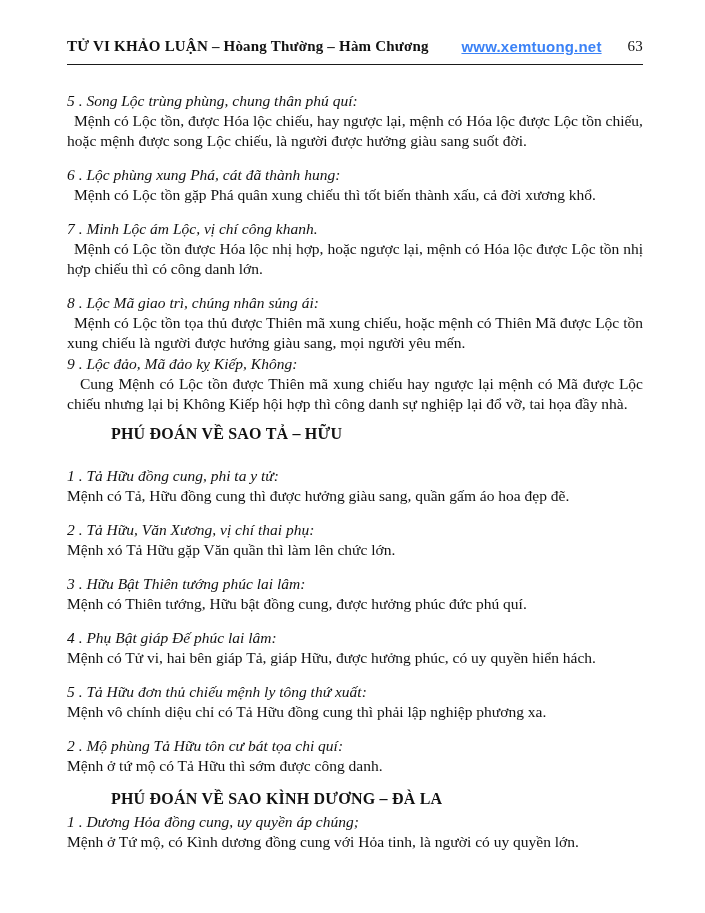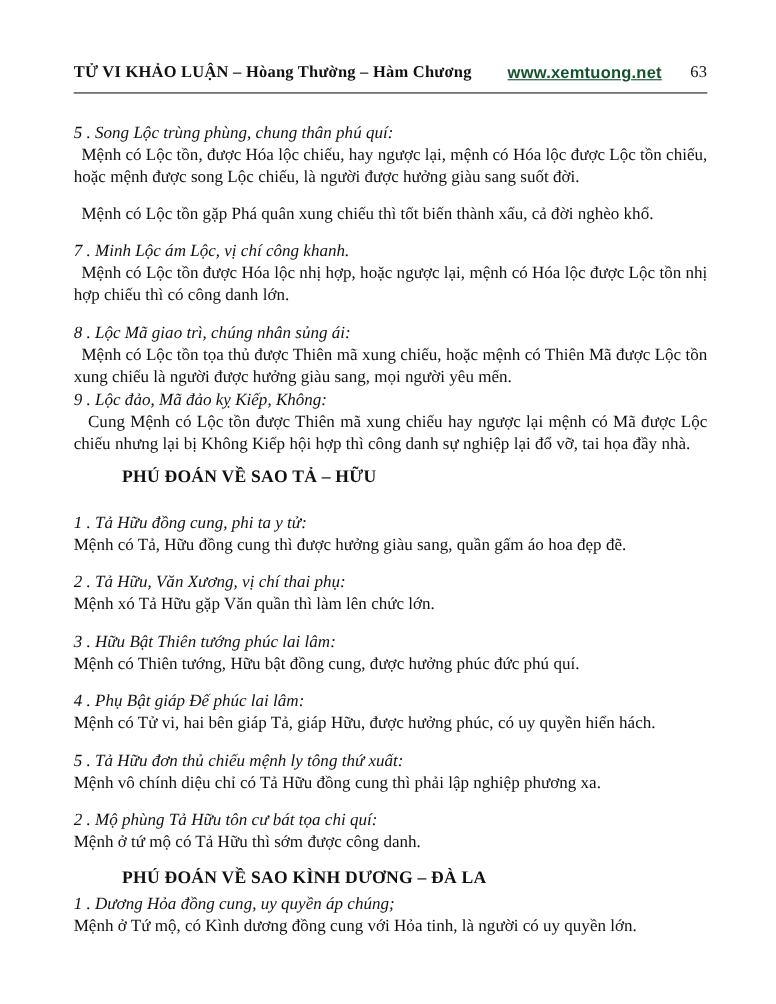--- a/index.html
+++ b/index.html
@@ -20,25 +20,24 @@
     font-size: 15px;
     font-weight: bold;
     letter-spacing: 0.2px;
   }
   .header-title { white-space: nowrap; }
   .website-link {
     margin-left: auto;
     font-family: "Liberation Sans", "DejaVu Sans", sans-serif;
     font-weight: bold;
     font-size: 15px;
-    color: #14532d;
+    color: #3b82f6;
     text-decoration: underline;
     cursor: pointer;
     white-space: nowrap;
-    margin-top: 20px;
   }
   .page-number {
     margin-left: 26px;
     font-weight: normal;
     font-size: 15px;
   }
   hr.header-rule {
     border: none;
     border-top: 1.3px solid #1a1a1a;
     margin: 9px 0 0 0;
@@ -74,21 +73,22 @@
   <hr class="header-rule">
 
   <main class="content">
 
     <div class="block item">
       <div class="entry-heading">5 . Song Lộc trùng phùng, chung thân phú quí:</div>
       <div class="entry-body indent">Mệnh có Lộc tồn, được Hóa lộc chiếu, hay ngược lại, mệnh có Hóa lộc được Lộc tồn chiếu, hoặc mệnh được song Lộc chiếu, là người được hưởng giàu sang suốt đời.</div>
     </div>
 
     <div class="block item">
-      <div class="entry-body indent">Mệnh có Lộc tồn gặp Phá quân xung chiếu thì tốt biến thành xấu, cả đời nghèo khổ.</div>
+      <div class="entry-heading">6 . Lộc phùng xung Phá, cát đã thành hung:</div>
+      <div class="entry-body indent">Mệnh có Lộc tồn gặp Phá quân xung chiếu thì tốt biến thành xấu, cả đời xương khổ.</div>
     </div>
 
     <div class="block item">
       <div class="entry-heading">7 . Minh Lộc ám Lộc, vị chí công khanh.</div>
       <div class="entry-body indent">Mệnh có Lộc tồn được Hóa lộc nhị hợp, hoặc ngược lại, mệnh có Hóa lộc được Lộc tồn nhị hợp chiếu thì có công danh lớn.</div>
     </div>
 
     <div class="block item">
       <div class="entry-heading">8 . Lộc Mã giao trì, chúng nhân sủng ái:</div>
       <div class="entry-body indent">Mệnh có Lộc tồn tọa thủ được Thiên mã xung chiếu, hoặc mệnh có Thiên Mã được Lộc tồn xung chiếu là người được hưởng giàu sang, mọi người yêu mến.</div>

